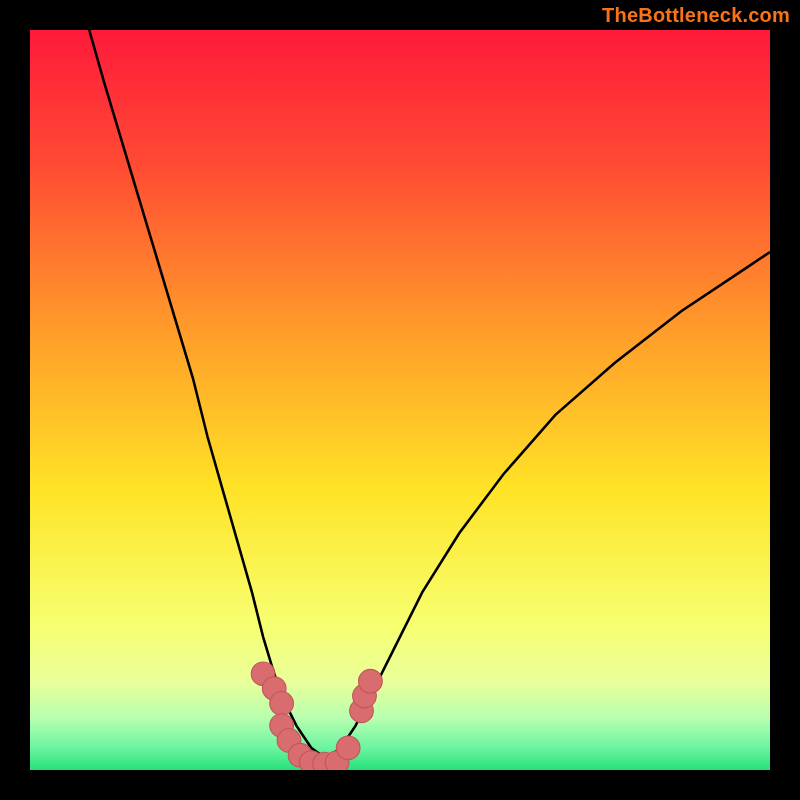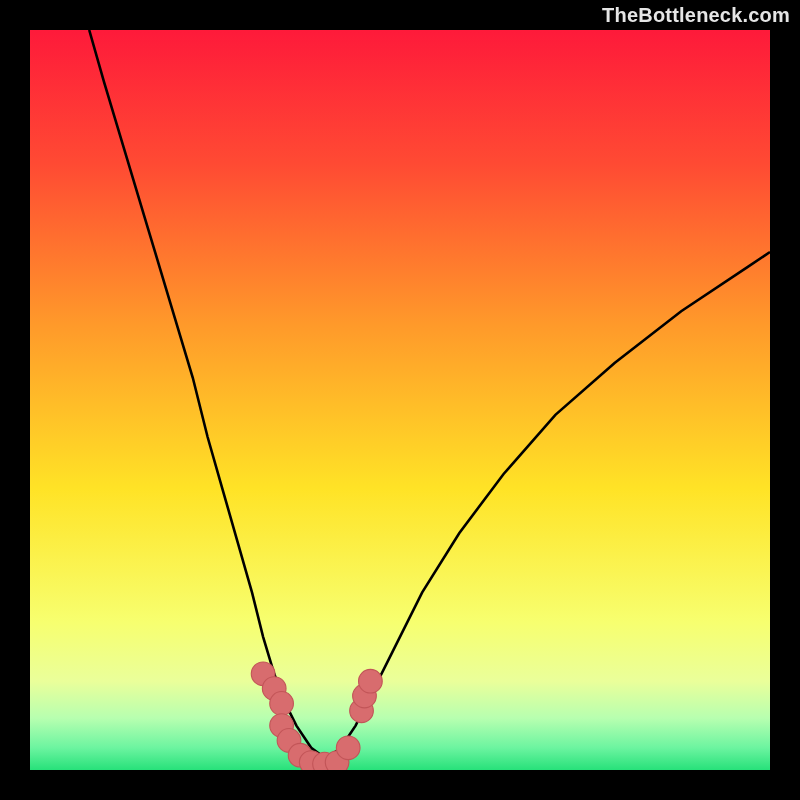--- a/index.html
+++ b/index.html
@@ -31,21 +31,21 @@
     position: absolute;
     left: 0;
     top: 0;
     width: 100%;
     height: 100%;
   }
   .watermark {
     position: absolute;
     top: 4px;
     right: 10px;
-    color: #e5e5e5;
+    color: #f97316;
     font-size: 20px;
     font-weight: 600;
     letter-spacing: 0.2px;
     z-index: 3;
   }
   svg.overlay {
     position: absolute;
     left: 0;
     top: 0;
     width: 100%;

